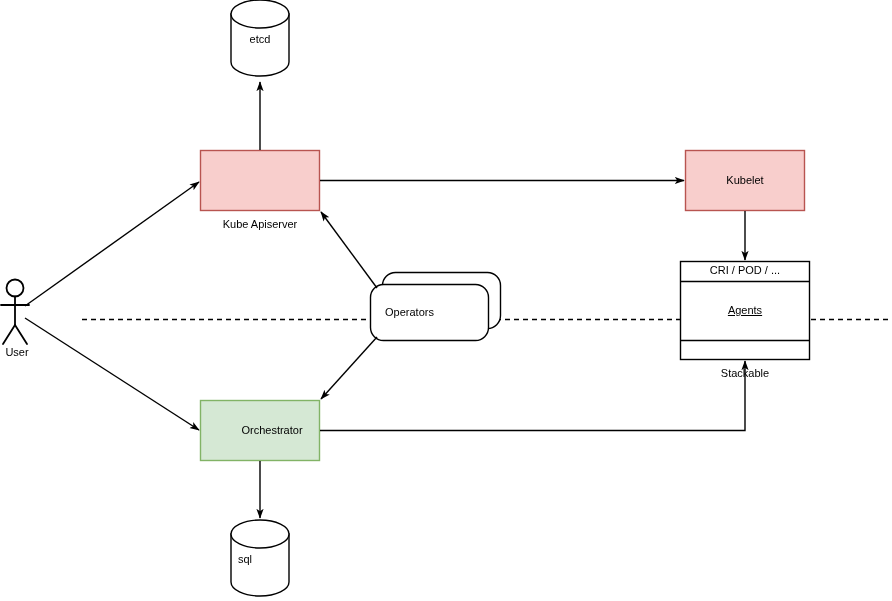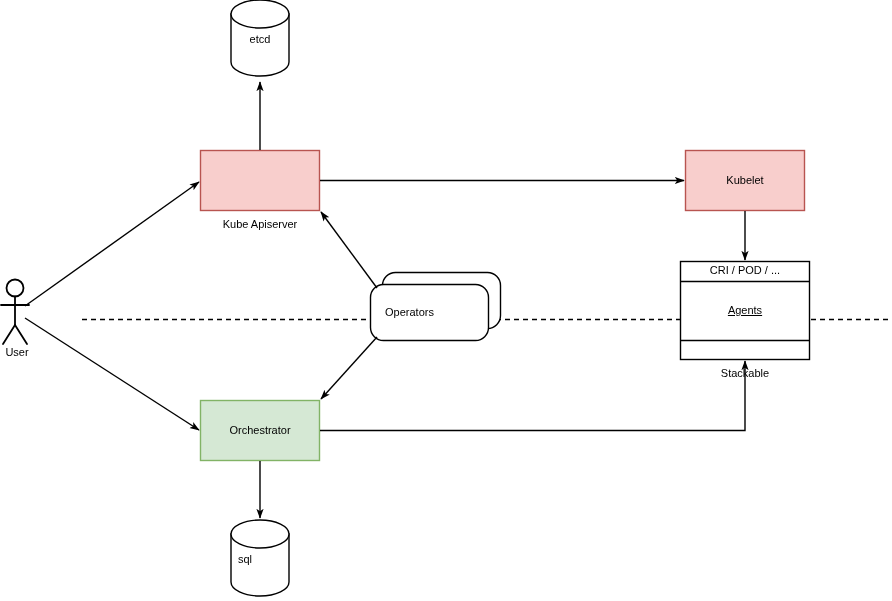--- a/index.html
+++ b/index.html
@@ -104,21 +104,21 @@
   </svg>
 
   <div class="node-label" style="left:231px; top:33px; width:58px;">etcd</div>
 
   <div class="node-label" style="left:216px; top:553px; width:58px;">sql</div>
 
   <div class="node-label" style="left:200px; top:174px; width:120px;margin-top:44px;">Kube Apiserver</div>
 
   <div class="node-label" style="left:685px; top:174px; width:120px;">Kubelet</div>
 
-  <div class="node-label" style="left:200px; top:424px; width:120px;text-align:center;">Orchestrator</div>
+  <div class="node-label" style="left:212px; top:424px; width:120px;text-align:center;">Orchestrator</div>
 
   <div class="node-label" style="left:350px; top:306px; width:119px;text-align:center;">Operators</div>
 
   <div class="node-label" style="left:680px; top:264px; width:130px;text-align:center;">CRI / POD / ...</div>
 
   <div class="node-label" style="left:680px; top:304px; width:130px;text-decoration:underline;">Agents</div>
 
   <div class="node-label" style="left:680px; top:343px; width:130px;margin-top:24px;">Stackable</div>
 
   <div class="node-label" style="left:0px; top:346px; width:34px;">User</div>

